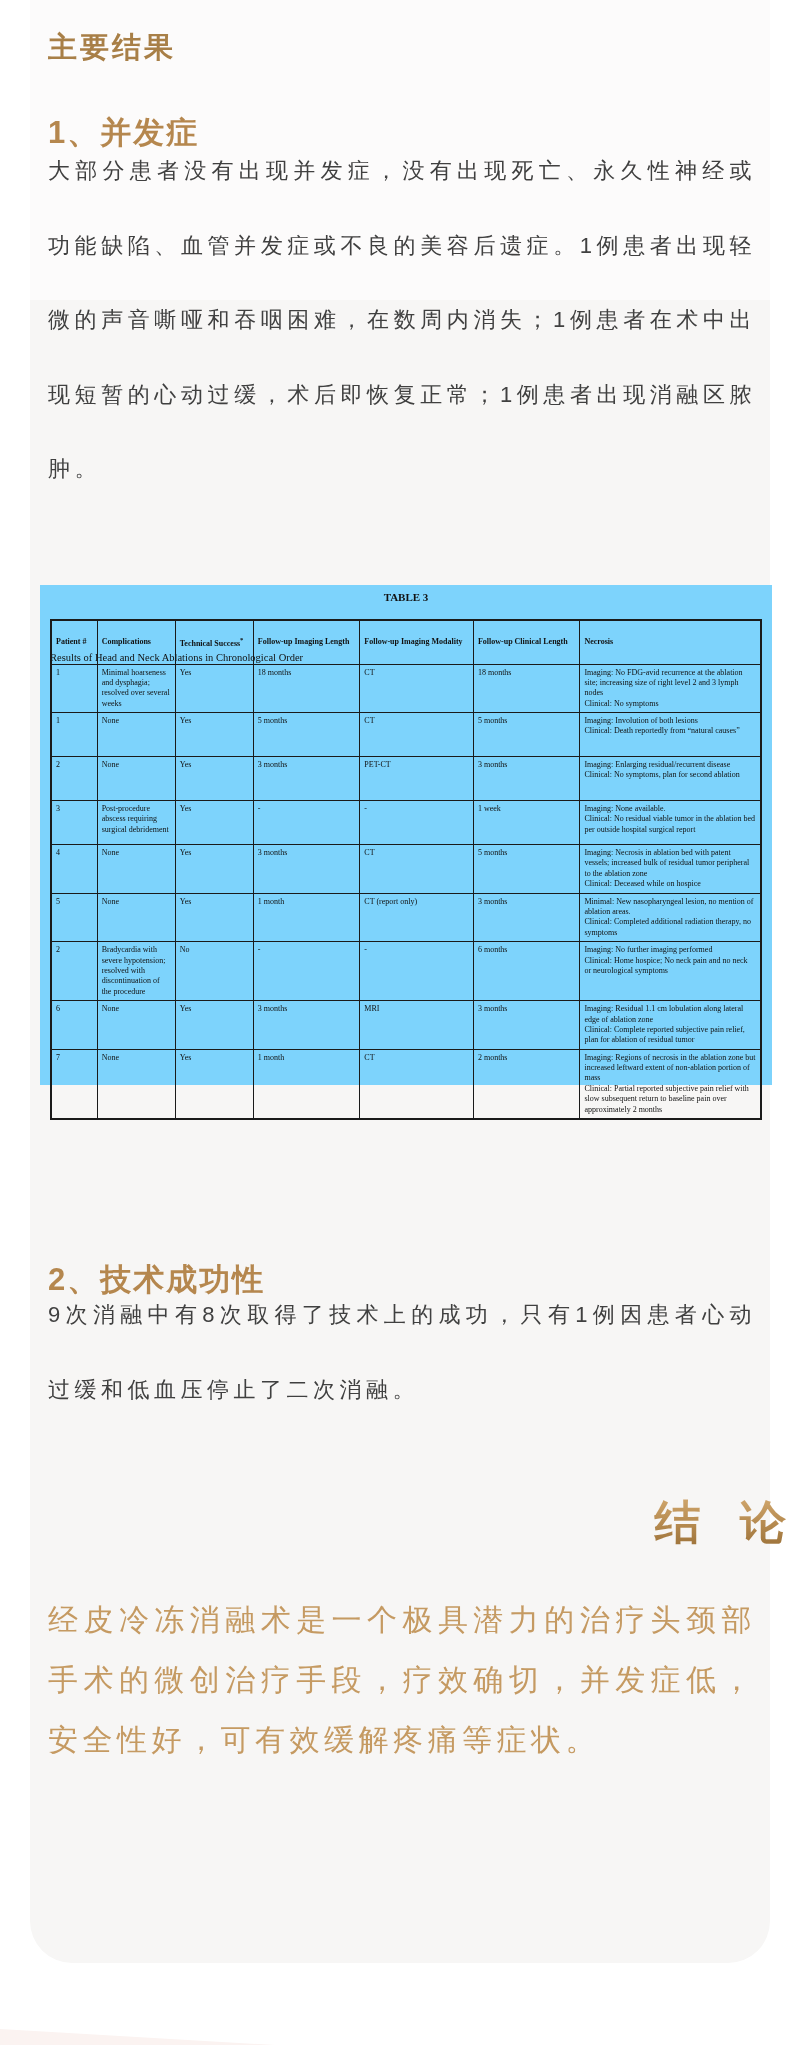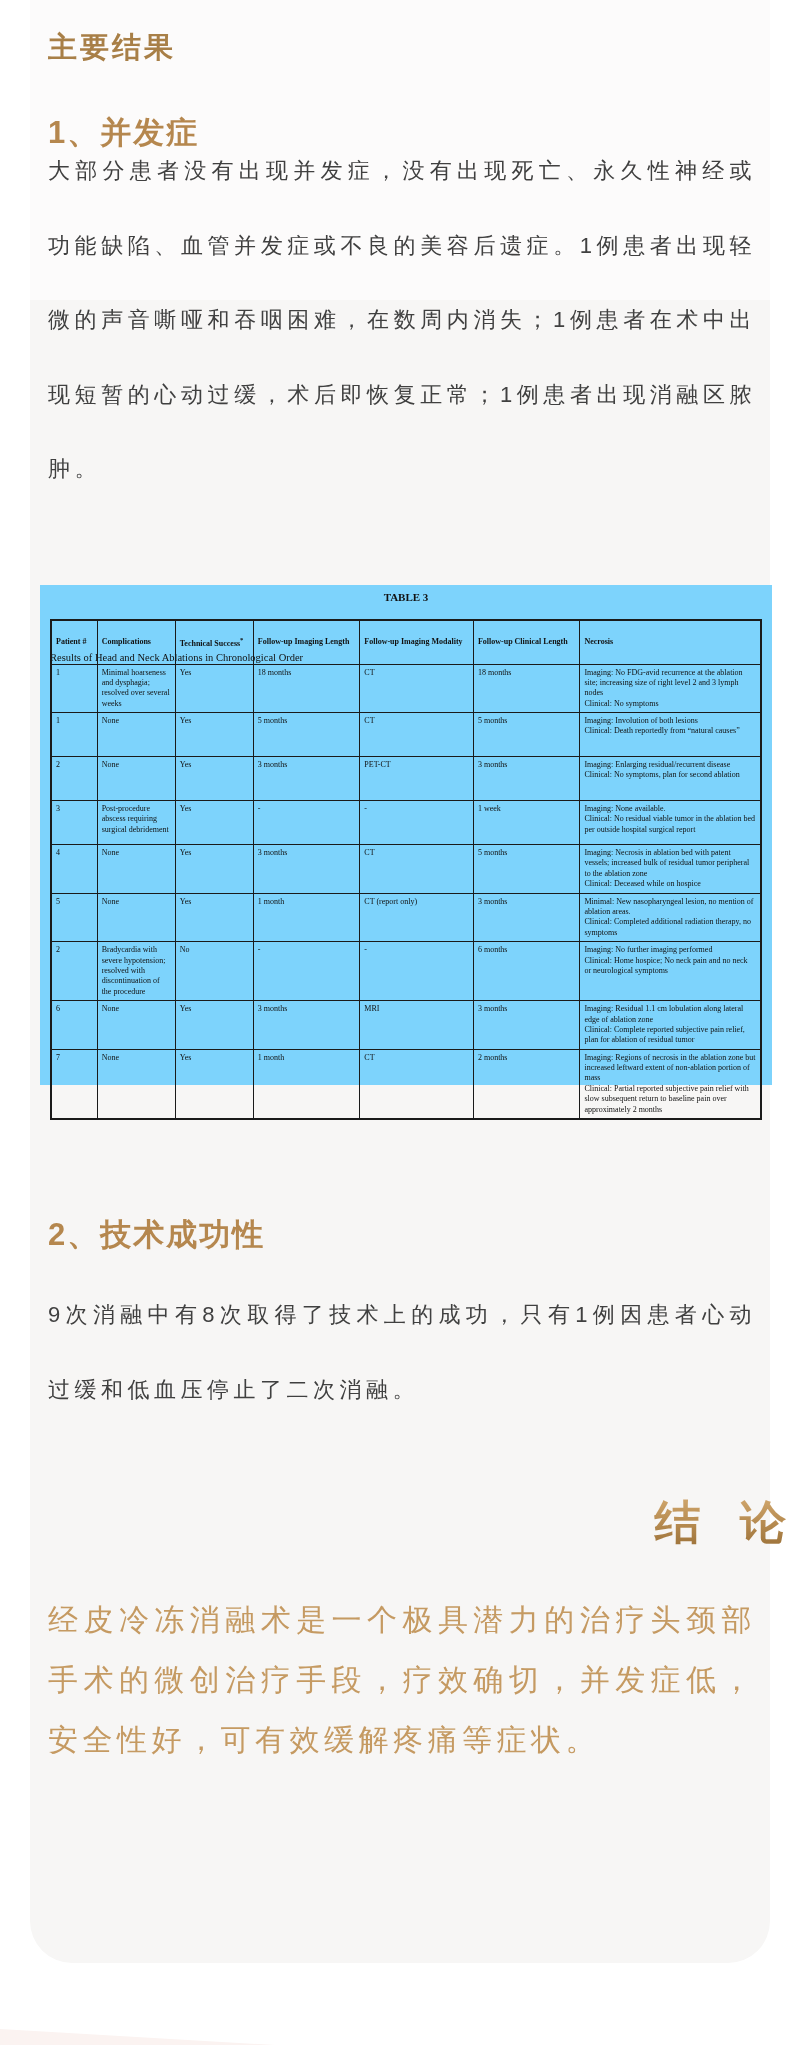--- a/index.html
+++ b/index.html
@@ -169,21 +169,21 @@
             <td>1 month</td>
             <td>CT</td>
             <td>2 months</td>
             <td>Imaging: Regions of necrosis in the ablation zone but increased leftward extent of non-ablation portion of mass
 Clinical: Partial reported subjective pain relief with slow subsequent return to baseline pain over approximately 2 months</td>
           </tr>
         </tbody>
     </table>
   </div>
 
-  <div class="abs gold-h2" style="left:48px;top:1214px;">2、技术成功性</div>
+  <div class="abs gold-h2" style="left:48px;top:1259px;">2、技术成功性</div>
 
   <div class="abs body-p" style="left:48px;top:1278px;width:708px;">9次消融中有8次取得了技术上的成功，只有1例因患者心动过缓和低血压停止了二次消融。</div>
 
   <div class="abs" id="conclusion-title">结 论</div>
 
   <div class="abs gold-p" style="left:48px;top:1590px;width:708px;">经皮冷冻消融术是一个极具潜力的治疗头颈部手术的微创治疗手段，疗效确切，并发症低，安全性好，可有效缓解疼痛等症状。</div>
 
   <div id="bottom-decoration"></div>
 
 </div>

